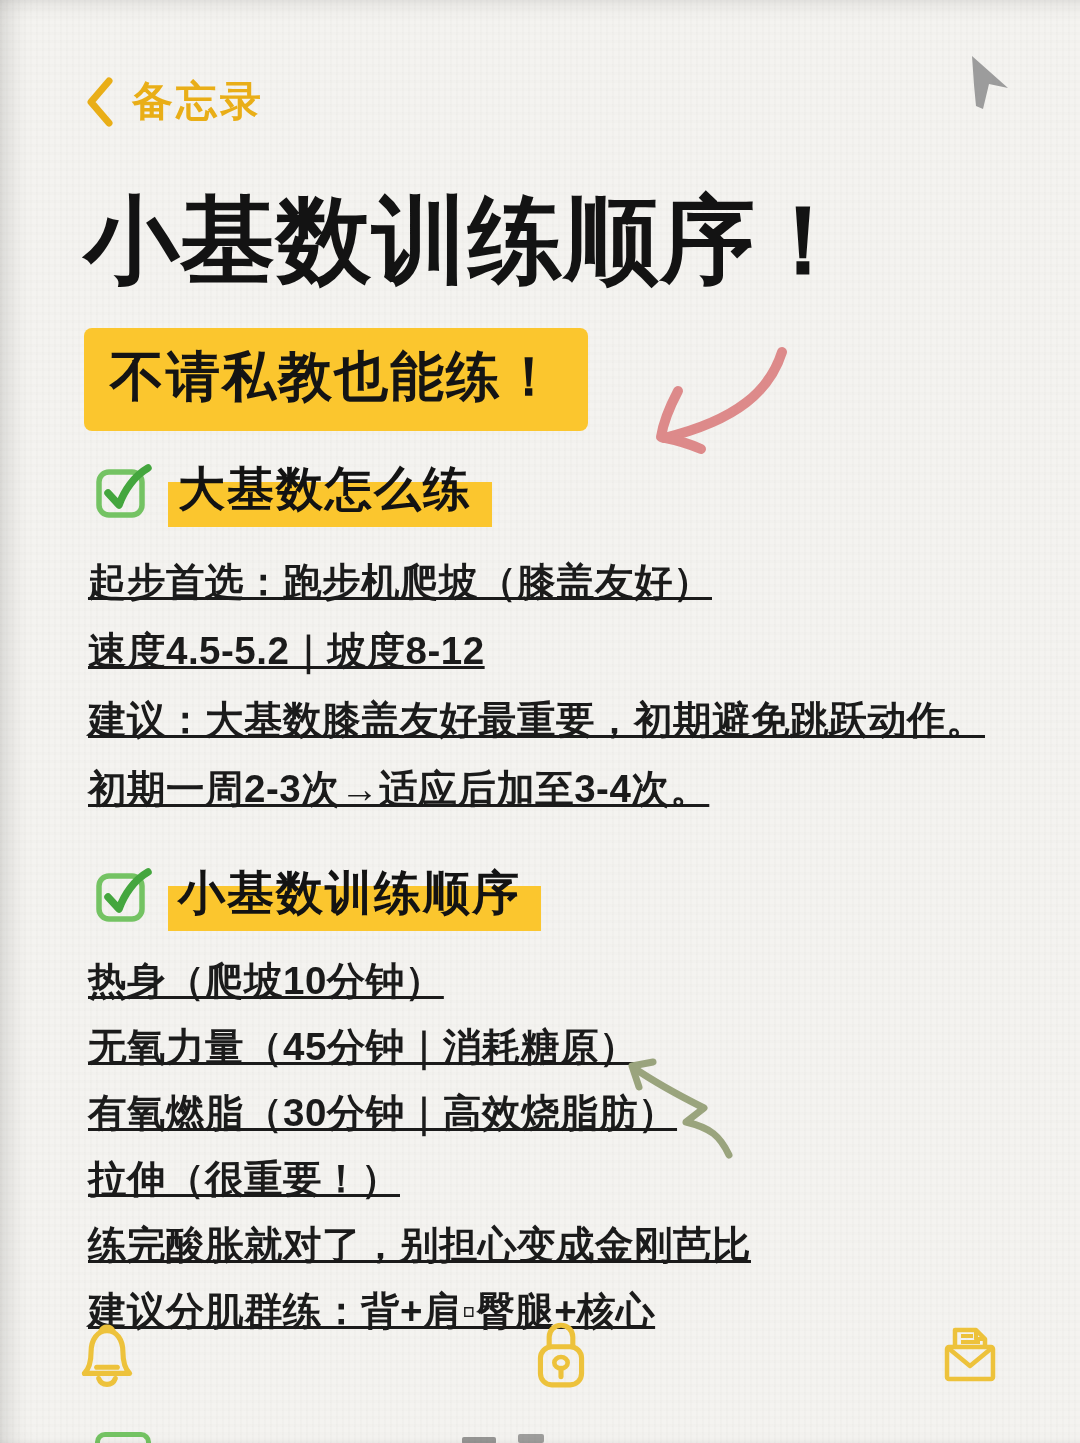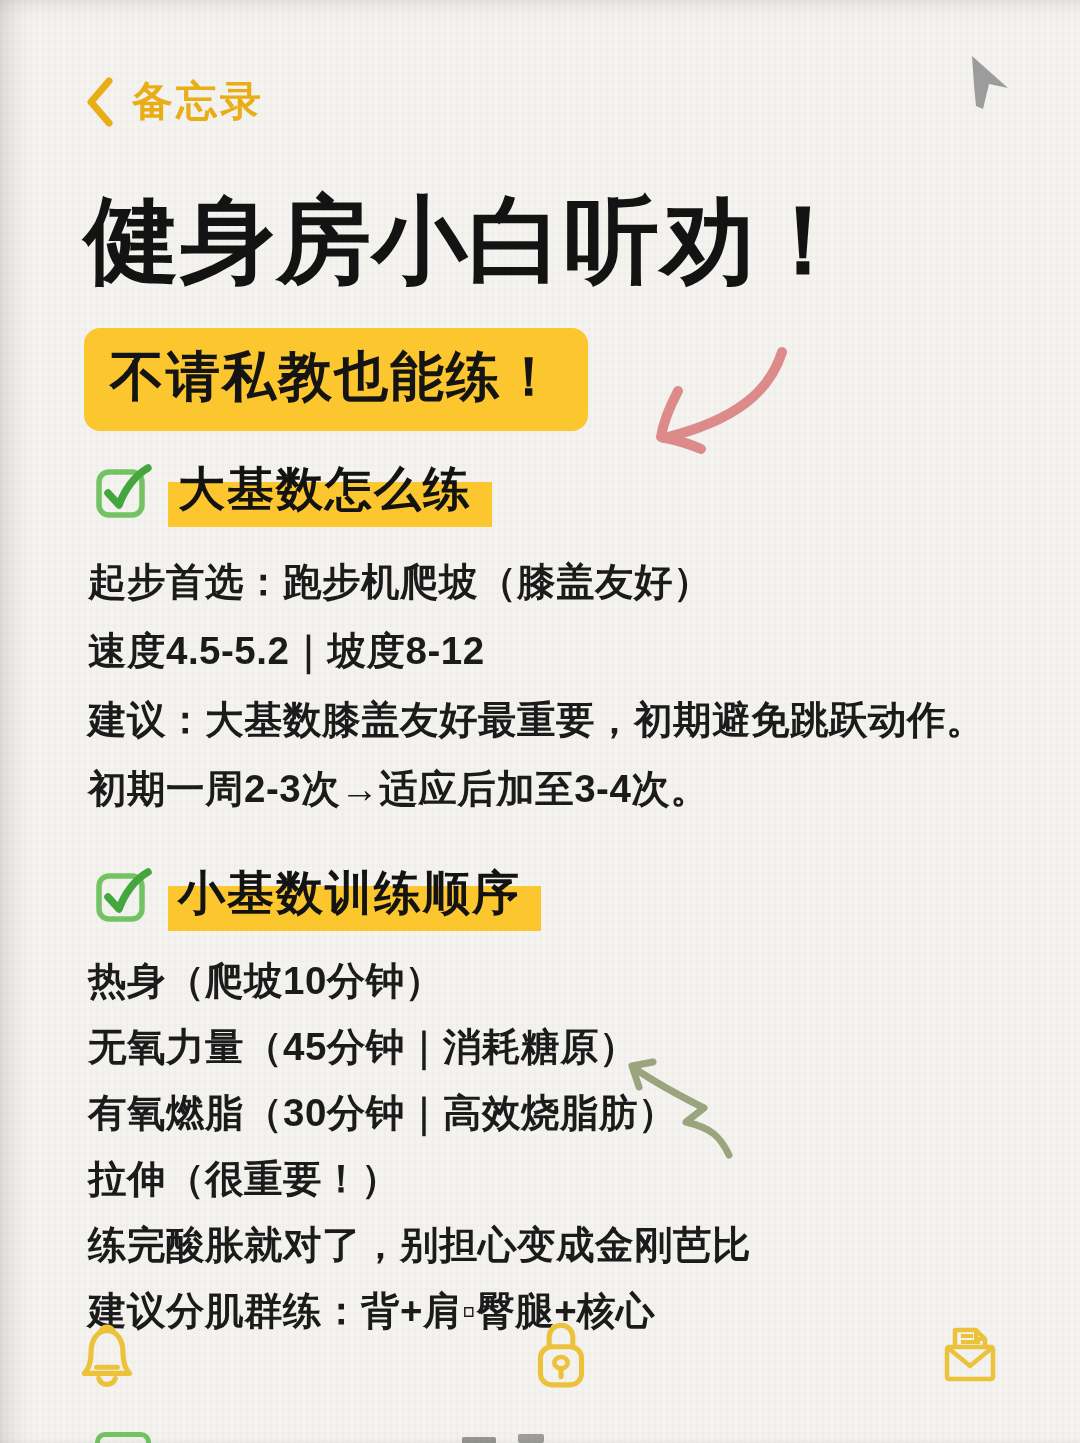--- a/index.html
+++ b/index.html
@@ -25,32 +25,32 @@
   .abs{position:absolute;}
   
   .note-header{left:84px;top:74px;display:flex;align-items:center;gap:18px;cursor:pointer;}
   .back-label{font-size:41px;font-weight:700;color:#e9ae17;letter-spacing:3px;}
   
   .cursor{left:952px;top:52px;}
   
   .title{left:84px;top:178px;width:940px;font-size:95px;font-weight:900;color:#131313;letter-spacing:1px;white-space:nowrap;}
   
   .badge{left:84px;top:328px;background:#fbc62e;color:#141414;font-size:54px;font-weight:800;
-         padding:13px 30px 17px 26px;border-radius:16px;letter-spacing:2px;}
+         padding:13px 30px 17px 26px;border-radius:8px;letter-spacing:2px;}
   .pink-arrow{left:632px;top:342px;}
   
   .sec-heading{display:flex;align-items:center;gap:16px;}
   .sec-heading svg{overflow:visible;flex:none;}
   .h-wrap{position:relative;padding:0 12px;}
   .h-mark{position:absolute;left:2px;right:-8px;top:24px;bottom:-6px;background:#fbc62e;z-index:0;}
   .h-text{position:relative;z-index:1;font-size:47px;font-weight:700;color:#131313;letter-spacing:2px;}
   .sh1{left:96px;top:458px;}
   .sh2{left:96px;top:862px;}
   
-  .body-block{left:88px;color:#1b1b1b;font-size:38.5px;font-weight:600;letter-spacing:0.5px;white-space:nowrap;}
+  .body-block{left:88px;color:#1b1b1b;font-size:38.5px;font-weight:600;letter-spacing:0.5px;white-space:nowrap;text-decoration:underline;}
   .bb1{top:548px;}
   .bb2{top:948px;}
   .bb1 .bline{height:69px;display:flex;align-items:center;}
   .bb2 .bline{height:66px;display:flex;align-items:center;}
   .olive-arrow{left:616px;top:1050px;}
   
   .icon-btn{cursor:pointer;}
   .bell{left:74px;top:1320px;}
   .lock{left:528px;top:1318px;}
   .mail{left:934px;top:1320px;}
@@ -69,21 +69,21 @@
     <svg width="30" height="52" viewBox="0 0 30 52">
       <path d="M25 5 L7 26 L25 47" fill="none" stroke="#e9ae17" stroke-width="7" stroke-linecap="round" stroke-linejoin="round"></path>
     </svg>
     <span class="back-label">备忘录</span>
   </div>
 
   <svg class="abs cursor" width="62" height="66" viewBox="0 0 62 66">
     <polygon points="20,4 56,36 37,32 31,57 24,54 22,33" fill="#9c9c9c"></polygon>
   </svg>
 
-  <div class="abs title">健身房小白听劝！</div>
+  <div class="abs title">小基数训练顺序！</div>
 
   <div class="abs badge">不请私教也能练！</div>
 
   <svg class="abs pink-arrow" width="170" height="125" viewBox="0 0 170 125">
     <path d="M150 10 C138 48 106 78 32 96" fill="none" stroke="#dd8a8a" stroke-width="10" stroke-linecap="round"></path>
     <path d="M46 49 C37 66 31 82 29 95 C44 98 58 102 69 107" fill="none" stroke="#dd8a8a" stroke-width="10" stroke-linecap="round" stroke-linejoin="round"></path>
   </svg>
 
   <div class="abs sec-heading sh1">
     <svg width="54" height="54" viewBox="0 0 54 54">

